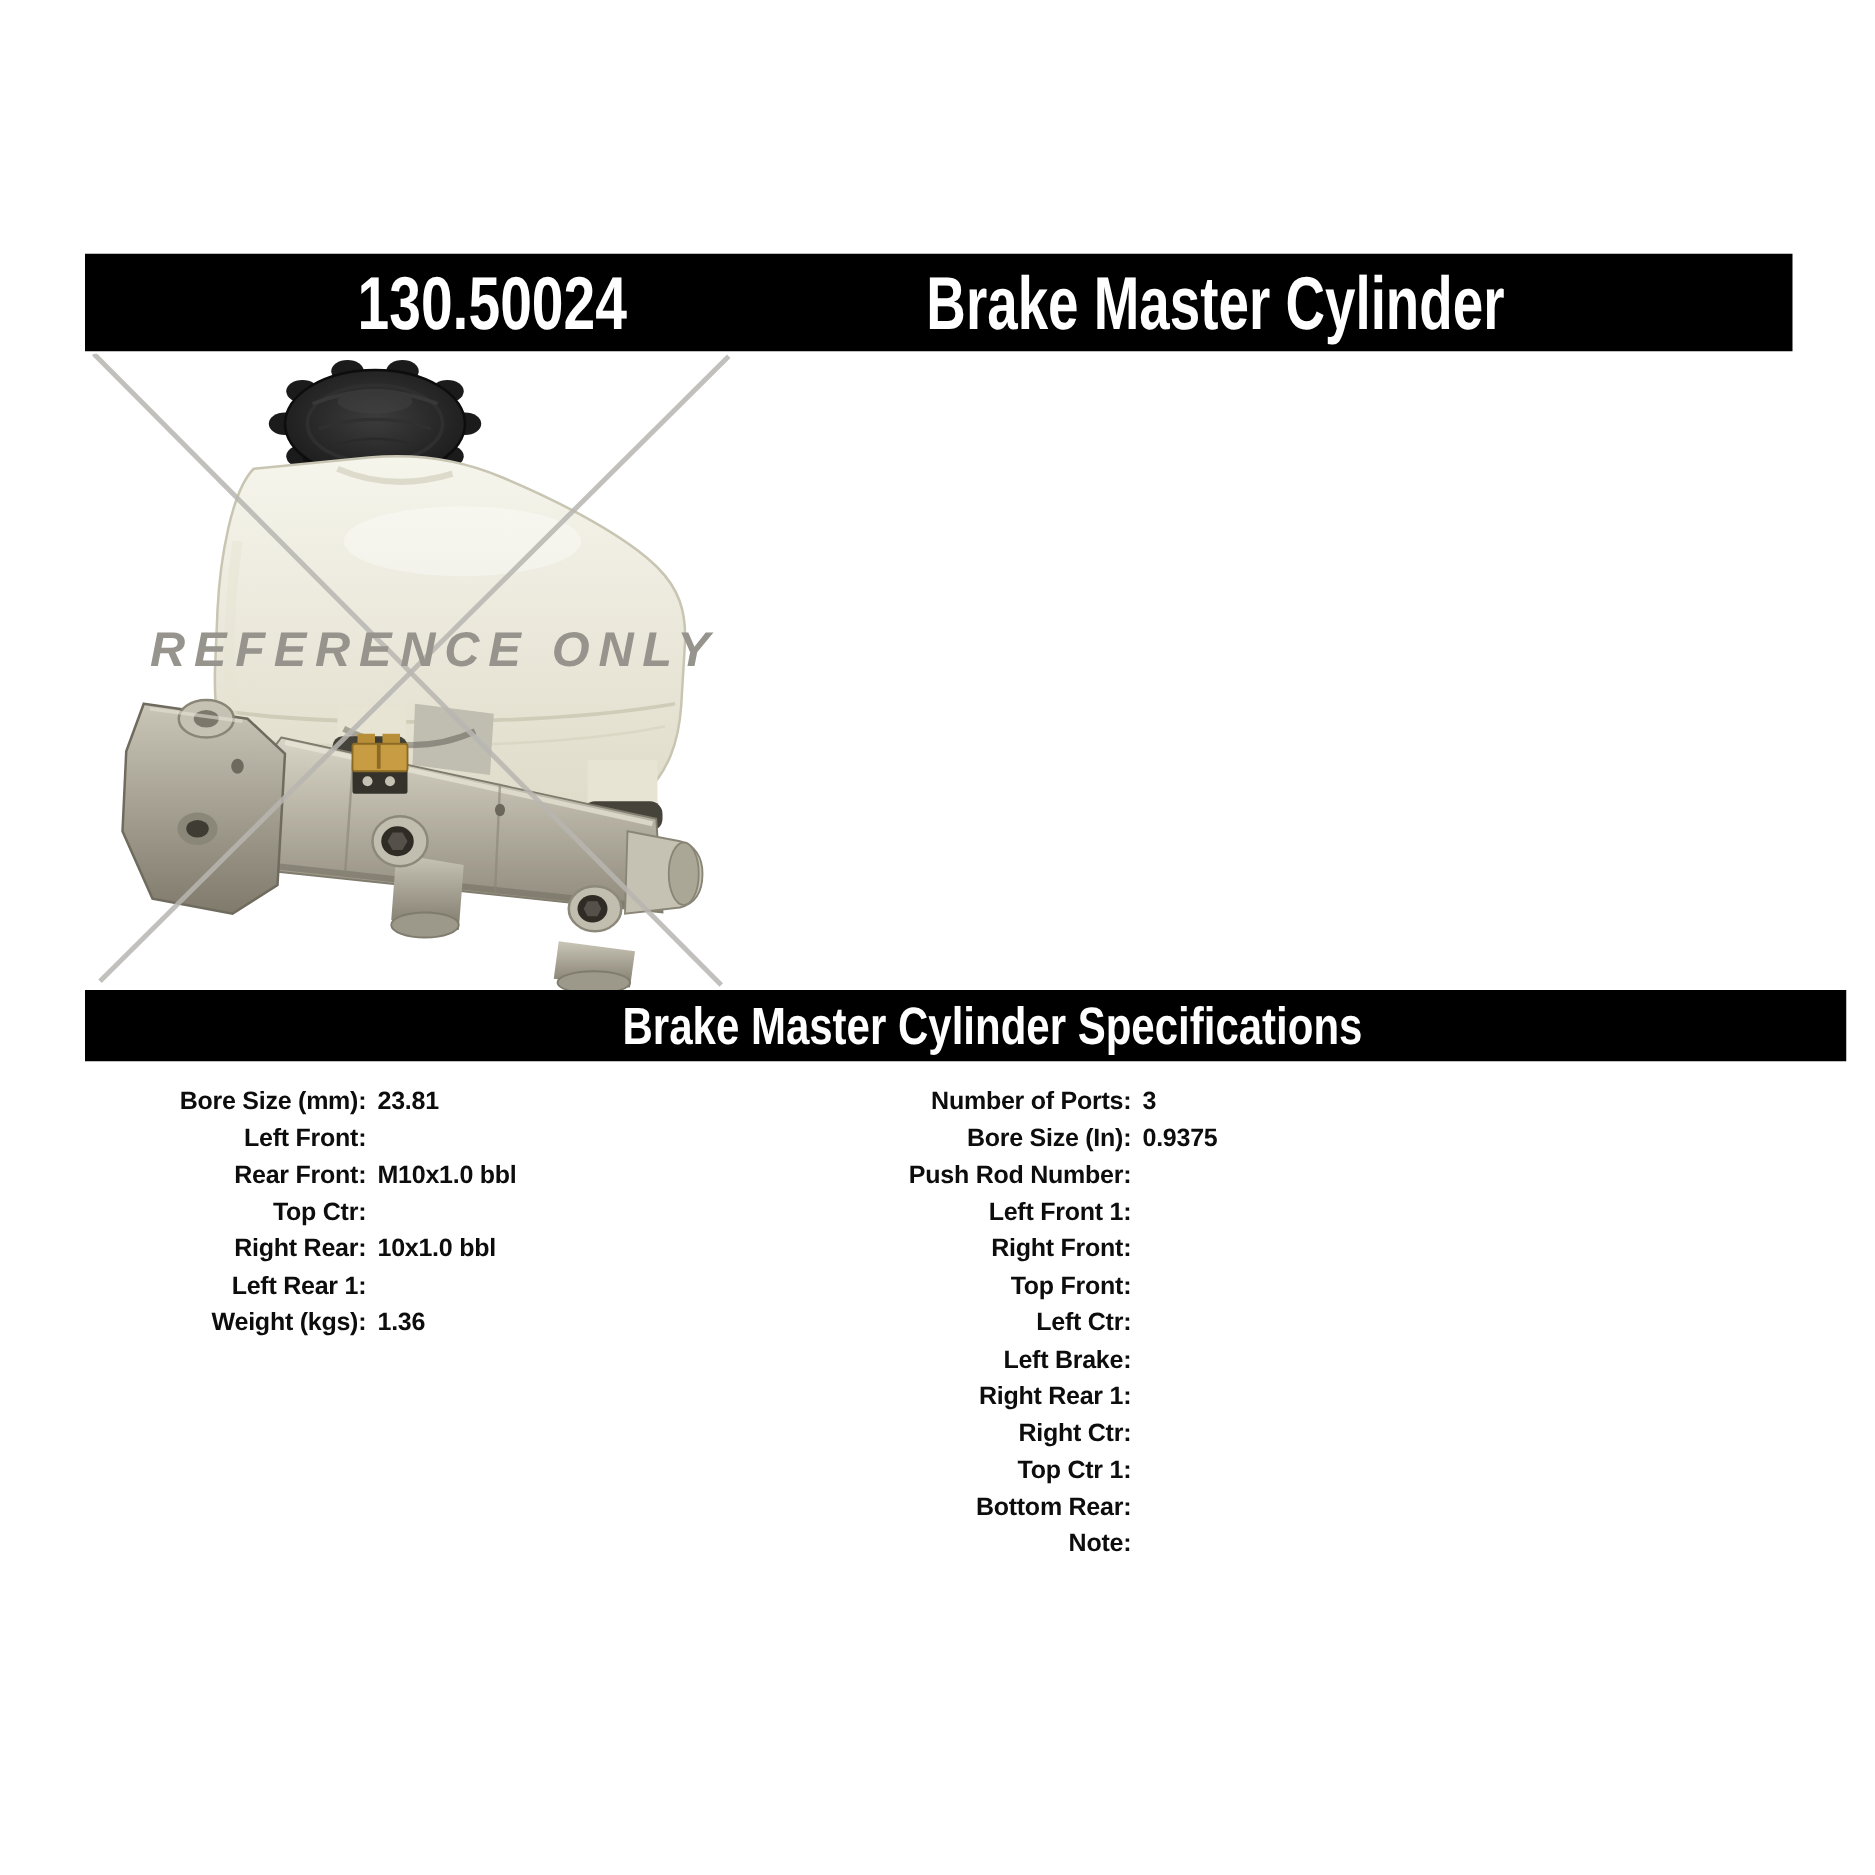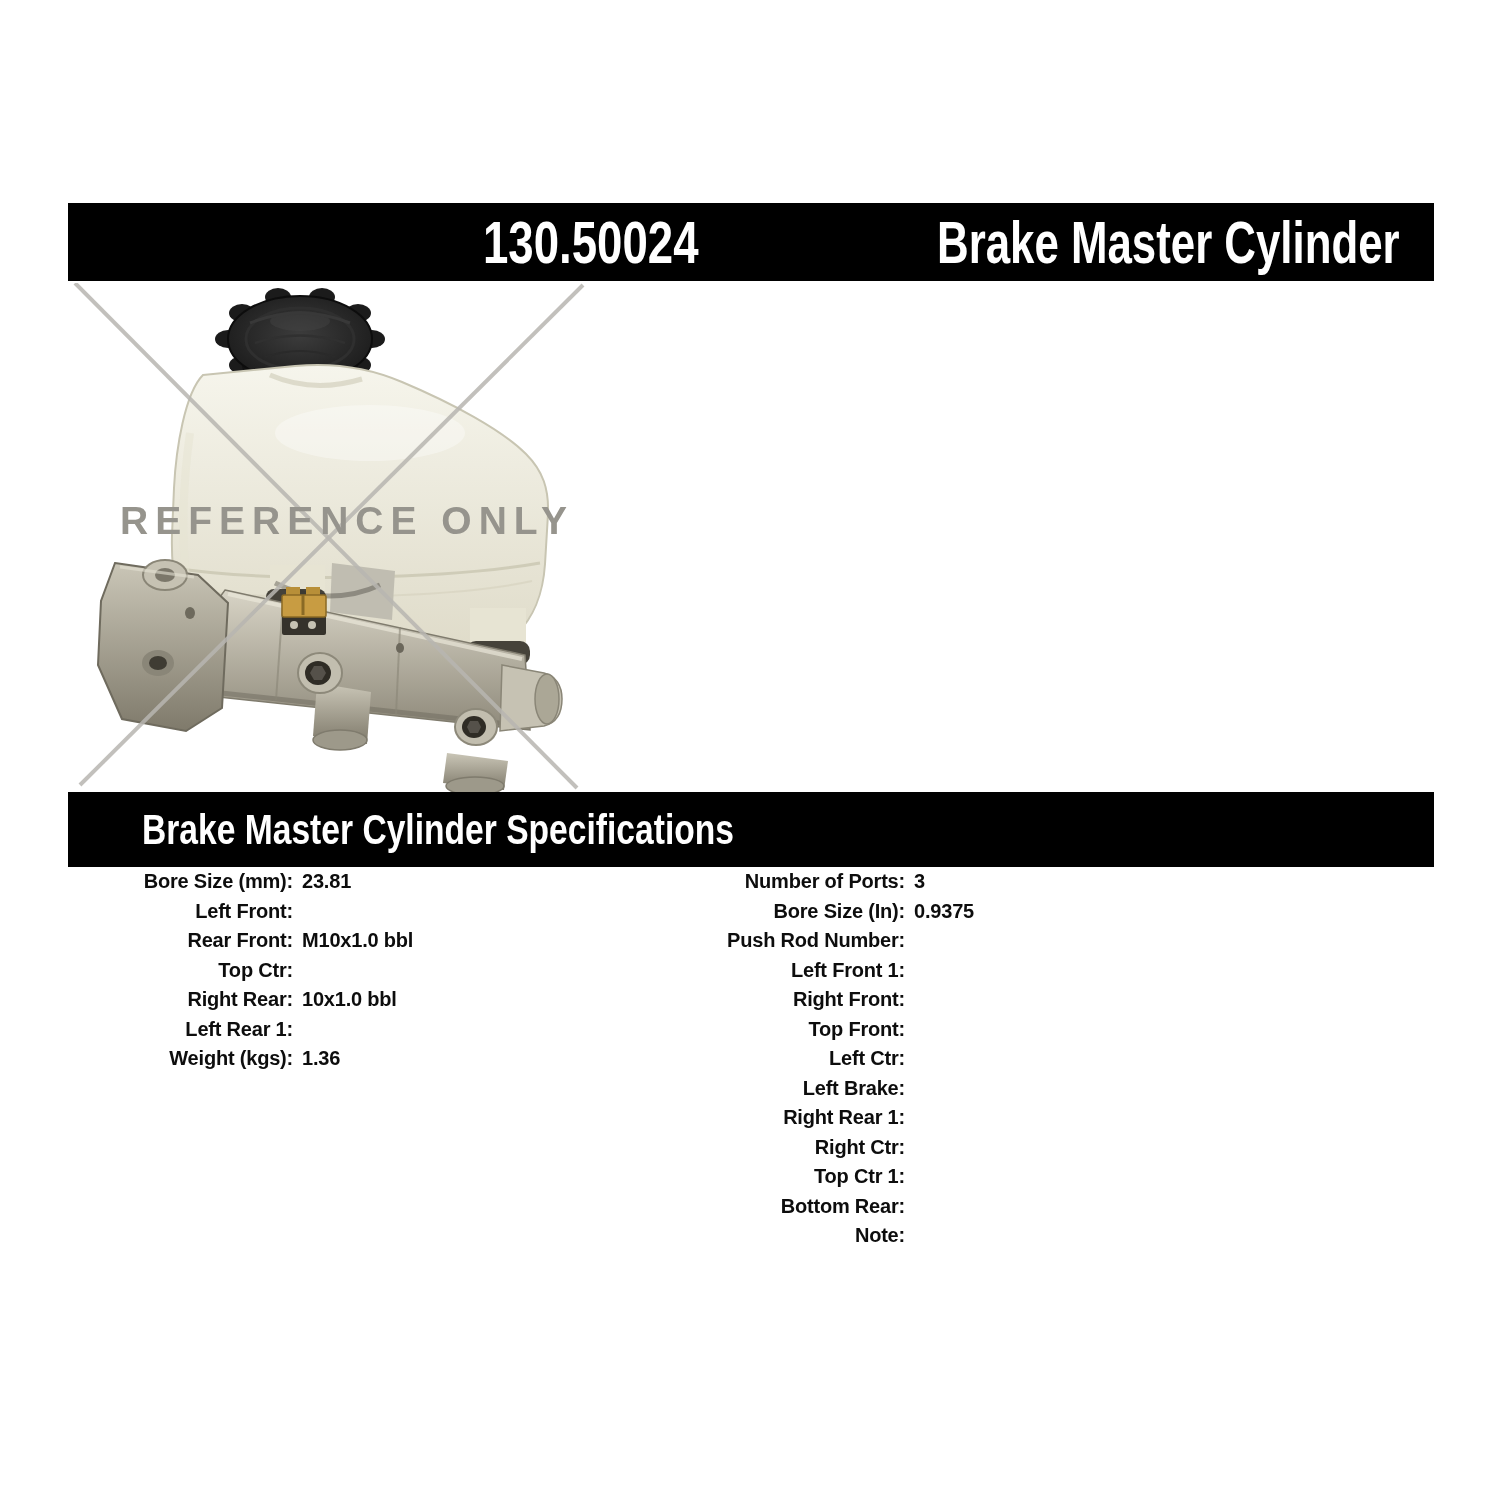--- a/index.html
+++ b/index.html
@@ -2,31 +2,31 @@
 <html><head>
 <meta charset="utf-8">
 <style>
   html,body{margin:0;padding:0;background:#fff;}
   .page{position:relative;width:1500px;height:1500px;background:#ffffff;overflow:hidden;
         font-family:"Liberation Sans",sans-serif;}
 
   
   .bar{position:absolute;left:68px;width:1366px;background:#000;color:#fff;
        display:flex;align-items:center;}
-  .top-bar{top:203px;height:78px;justify-content:flex-end;}
+  .top-bar{top:203px;height:78px;justify-content:center;}
   .part-number{font-size:60px;font-weight:bold;margin-left:22px;white-space:nowrap;
                transform:scaleX(.76);transform-origin:left center;}
   .product-name{font-size:60px;font-weight:bold;margin-right:34px;white-space:nowrap;
                 transform:scaleX(.73);transform-origin:right center;}
-  .spec-bar{top:792px;height:75px;justify-content:flex-start;}
+  .spec-bar{top:792px;height:57px;justify-content:center;padding-left:43px;}
   .spec-title{font-size:42px;font-weight:bold;white-space:nowrap;
               transform:scaleX(.8);transform-origin:center center;}
 
   
-  .photo{position:absolute;left:70px;top:283px;width:560px;height:510px;}
+  .photo{position:absolute;left:70px;top:283px;width:560px;height:510px;font-style:italic;}
   .photo svg{position:absolute;left:0;top:0;}
   .watermark{position:absolute;left:50px;top:216px;font-size:39px;font-weight:bold;
              letter-spacing:7px;color:#96948d;white-space:nowrap;}
 
   
   .spec-col{position:absolute;top:855px;margin-top:12px;}
   .spec-col-left{left:68px;}
   .spec-col-right{left:680px;}
   .spec-row{display:flex;height:29.5px;align-items:center;font-size:20px;
             font-weight:bold;color:#0d0d0d;}

